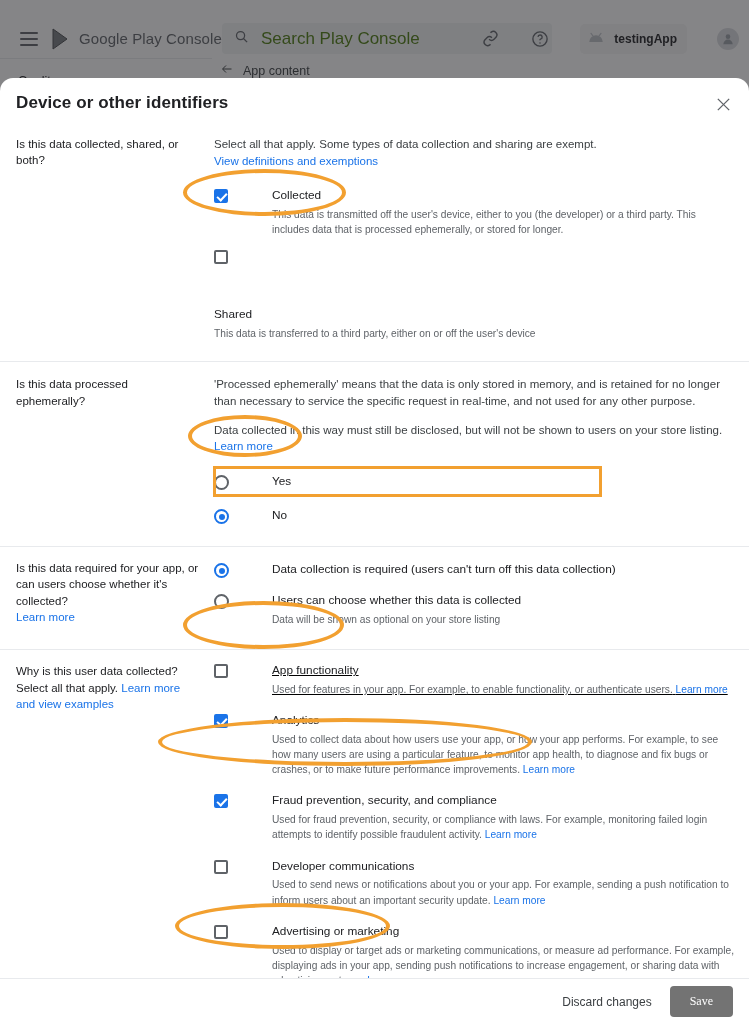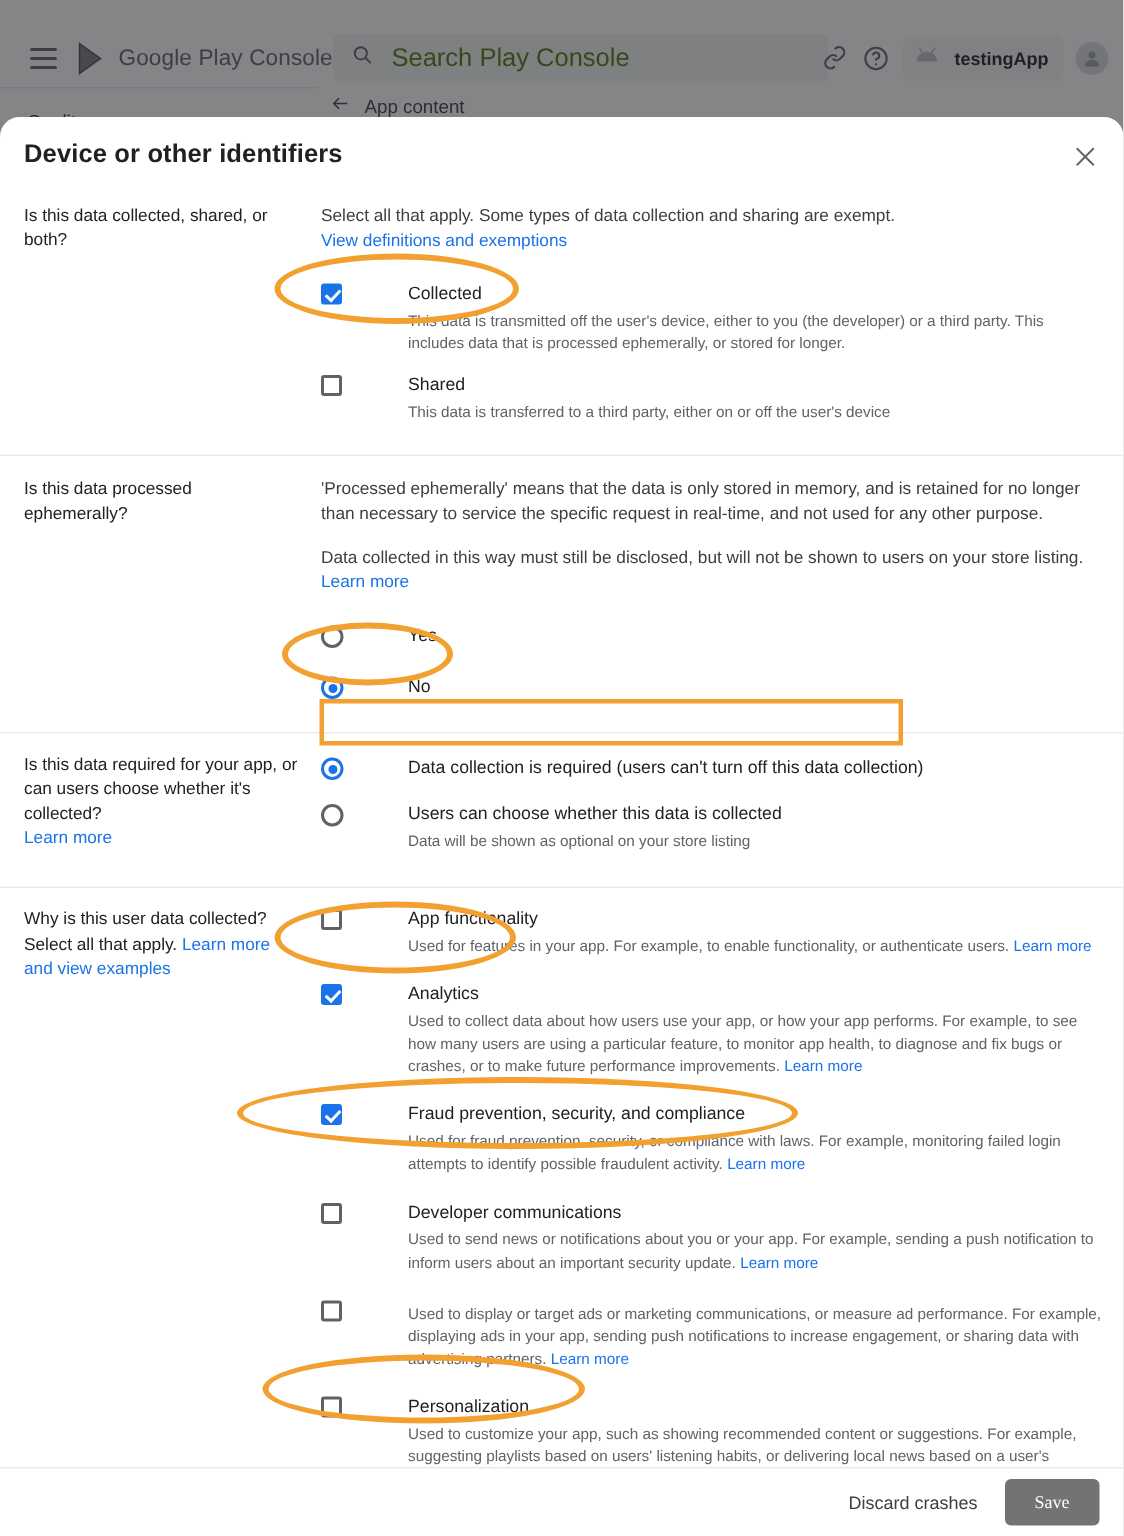--- a/index.html
+++ b/index.html
@@ -30,21 +30,21 @@
   .brand { display: flex; align-items: center; gap: 7px; }
   .play-logo { width: 20px; height: 22px; position: relative; }
   .play-logo svg { display: block; }
   .brand-text { font-size: 15px; color: #5f6368; letter-spacing: .1px; white-space: nowrap; }
   .searchbox {
     position: absolute; left: 222px; top: 7px; width: 330px; height: 31px;
     background: #f1f3f4; border-radius: 4px;
     display: flex; align-items: center; padding: 0 12px; gap: 12px;
   }
   .search-ph { font-size: 17px; color: #4d7c0f; }
-  .tb-icons { position: absolute; right: 10px; top: 0; height: 45px; display: flex; align-items: center; gap: 8px; }
+  .tb-icons { position: absolute; right: 10px; top: 0; height: 45px; display: flex; align-items: center; gap: 30px; }
   .tb-ico { width: 20px; height: 20px; color: #5f6368; display: flex; align-items: center; justify-content: center; }
   .app-chip {
     display: flex; align-items: center; gap: 9px;
     height: 30px; padding: 0 10px 0 7px;
     background: #f5f5f5; border-radius: 5px;
   }
   .app-chip-label { font-size: 12px; color: #202124; font-weight: bold; }
   .avatar { width: 22px; height: 22px; border-radius: 50%; background: #dadce0; display:flex; align-items:center; justify-content:center; }
 
   .bg-divider { position: absolute; left: 0; top: 58px; width: 212px; height: 1px; background: #e8eaed; }
@@ -241,21 +241,21 @@
           <div class="opt" style="margin-top:19px;">
             <div class="ctl">
                 <span class="cb checked"></span>
               </div>
             <div class="opt-main">
               <div class="opt-title">Collected</div>
               <div class="opt-desc">This data is transmitted off the user's device, either to you (the developer) or a third party. This includes data that is processed ephemerally, or stored for longer.</div>
             </div>
           </div>
 
-          <div class="opt" style="">
+          <div class="opt" style="flex-direction:column;">
             <div class="ctl">
                 <span class="cb"></span>
               </div>
             <div class="opt-main">
               <div class="opt-title">Shared</div>
               <div class="opt-desc">This data is transferred to a third party, either on or off the user's device</div>
             </div>
           </div>
         </div>
       </div>
@@ -320,21 +320,21 @@
 
       <div class="sep" style="margin-top:22px;"></div>
 
       <div class="qrow" style="margin-top:13px;">
         <div class="qlabel">
           <span>Why is this user data collected? Select all that apply.</span>
           <span class="lnk">Learn more and view examples</span>
         </div>
         <div class="qcontent">
 
-          <div class="opt" style="margin-top:0;">
+          <div class="opt" style="margin-top:0;text-decoration:underline;">
             <div class="ctl">
                 <span class="cb"></span>
               </div>
             <div class="opt-main">
               <div class="opt-title">App functionality</div>
               <div class="opt-desc">
                 <span>Used for features in your app. For example, to enable functionality, or authenticate users.</span>
                 <span class="lnk">Learn more</span>
               </div>
             </div>
@@ -377,20 +377,21 @@
                 <span class="lnk">Learn more</span>
               </div>
             </div>
           </div>
 
           <div class="opt" style="margin-top:16px;">
             <div class="ctl">
                 <span class="cb"></span>
               </div>
             <div class="opt-main">
+              <div class="opt-title">Advertising or marketing</div>
               <div class="opt-desc">
                 <span>Used to display or target ads or marketing communications, or measure ad performance. For example, displaying ads in your app, sending push notifications to increase engagement, or sharing data with advertising partners.</span>
                 <span class="lnk">Learn more</span>
               </div>
             </div>
           </div>
 
           <div class="opt" style="margin-top:16px;">
             <div class="ctl">
                 <span class="cb"></span>
@@ -402,21 +403,21 @@
                 
               </div>
             </div>
           </div>
 
         </div>
       </div>
     </div>
 
     <div class="modal-foot">
-      <span class="discard">Discard crashes</span>
+      <span class="discard">Discard changes</span>
       <button class="save-btn">Save</button>
     </div>
   </div>
 
   <div class="annot">
     <div class="ell" style="left:183px; top:169px; width:163px; height:47px;"></div>
     <div class="ell" style="left:188px; top:415px; width:114px; height:42px;"></div>
     <div class="rect" style="left:213px; top:466px; width:389px; height:31px;"></div>
     <div class="ell" style="left:183px; top:601px; width:161px; height:48px;"></div>
     <div class="ell" style="left:158px; top:718px; width:374px; height:48px;"></div>

